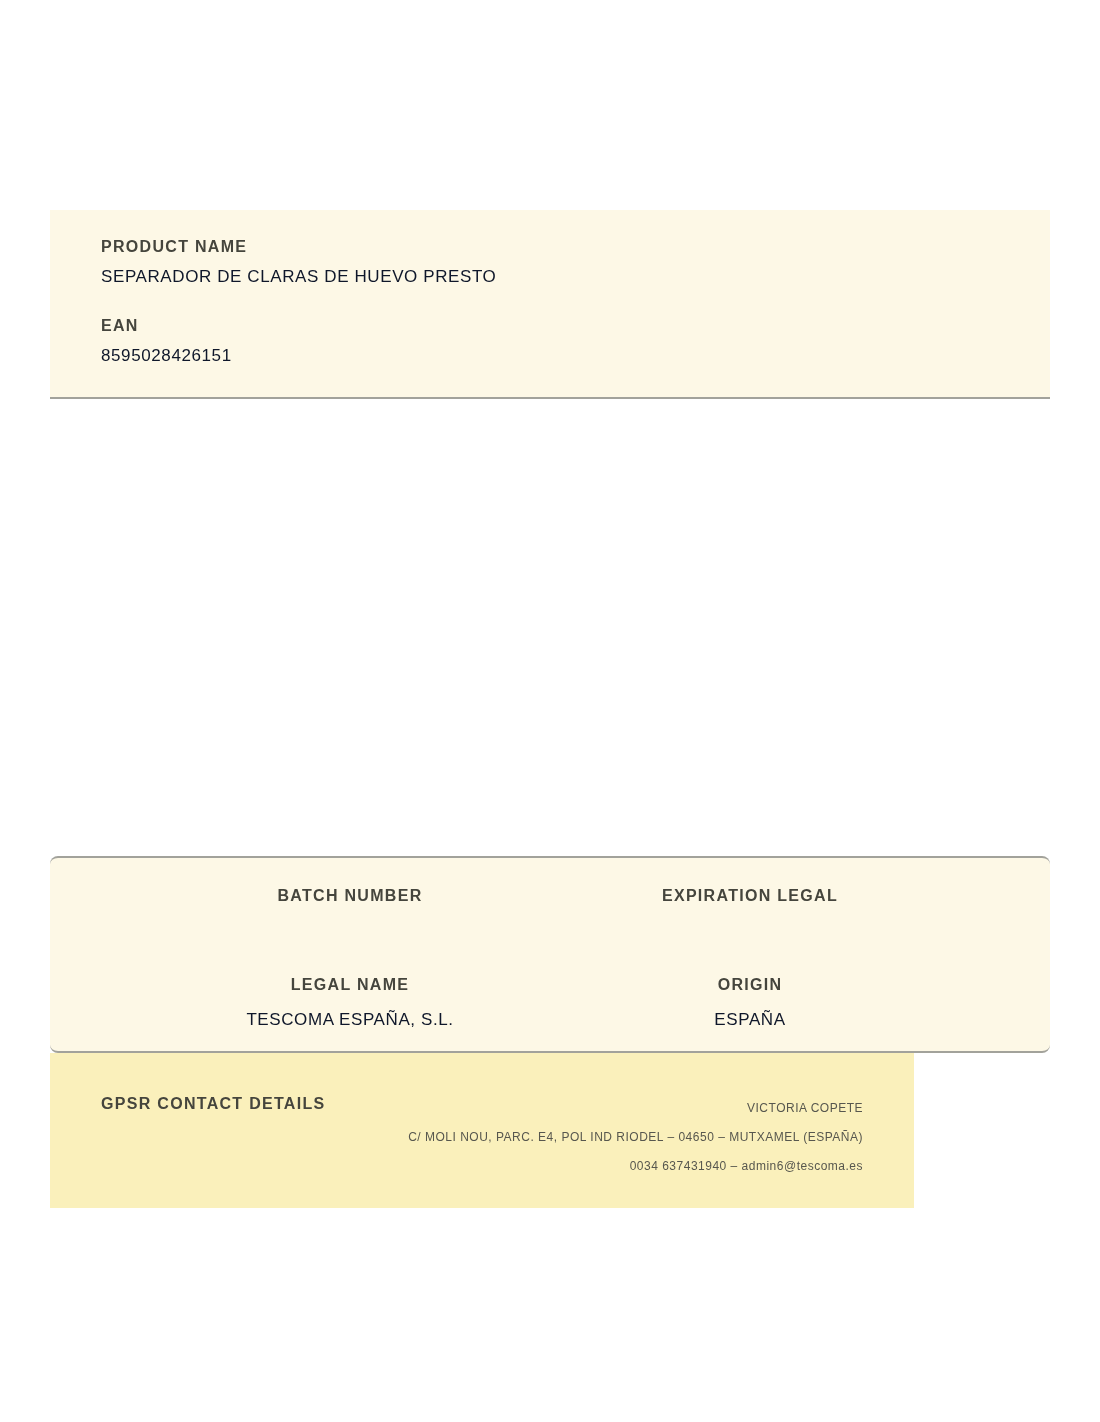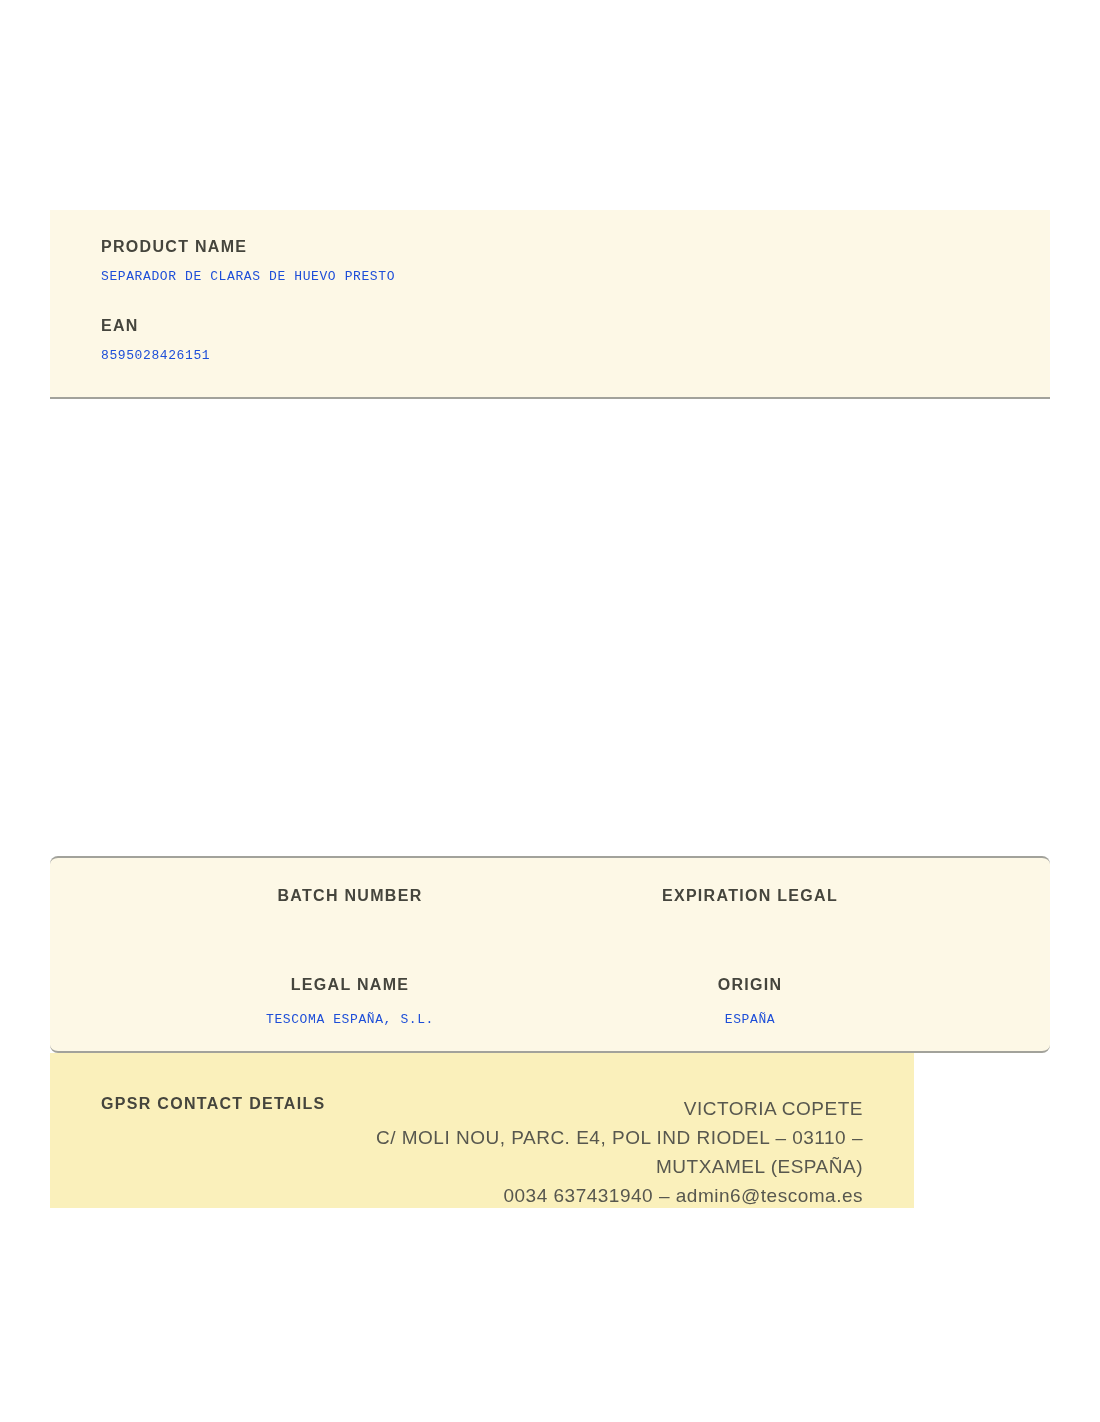--- a/index.html
+++ b/index.html
@@ -27,26 +27,25 @@
     padding: 27px 40px 0 51px;
   }
   .field-label {
     font-size: 16px;
     font-weight: bold;
     letter-spacing: 1.3px;
     color: #45453d;
     line-height: 19px;
   }
   .field-value {
-    font-size: 13px;
+    font-size: 17px;
     letter-spacing: 0.6px;
-    color: #1d4ed8;
+    color: #0f172a;
     line-height: 19px;
     margin-top: 11px;
-    font-family: Liberation Mono, monospace;
   }
   .field + .field { margin-top: 30px; }
 
   
   .batch-panel {
     margin-top: 457px;
     height: 197px;
     border-top: 2px solid #a2a29b;
     border-bottom: 2px solid #a2a29b;
     padding-top: 28px;
@@ -78,21 +77,21 @@
   .contact-title {
     font-size: 16px;
     font-weight: bold;
     letter-spacing: 1.3px;
     color: #45453d;
     line-height: 19px;
     white-space: nowrap;
   }
   .contact-lines {
     text-align: right;
-    font-size: 19px;
+    font-size: 12px;
     letter-spacing: 0.5px;
     color: #57574e;
     line-height: 29px;
     flex: 1;
   }
 </style>
 </head>
 <body>
 
 <div class="page">
@@ -126,18 +125,18 @@
         <div class="field-label">ORIGIN</div>
         <div class="field-value">ESPAÑA</div>
       </div>
     </div>
   </section>
 
   <section class="contact-panel">
     <div class="contact-title">GPSR CONTACT DETAILS</div>
     <div class="contact-lines">
       <div>VICTORIA COPETE</div>
-      <div>C/ MOLI NOU, PARC. E4, POL IND RIODEL – 03110 – MUTXAMEL (ESPAÑA)</div>
+      <div>C/ MOLI NOU, PARC. E4, POL IND RIODEL – 04650 – MUTXAMEL (ESPAÑA)</div>
       <div>0034 637431940 – admin6@tescoma.es</div>
     </div>
   </section>
 
 </div>
 
 </body></html>

